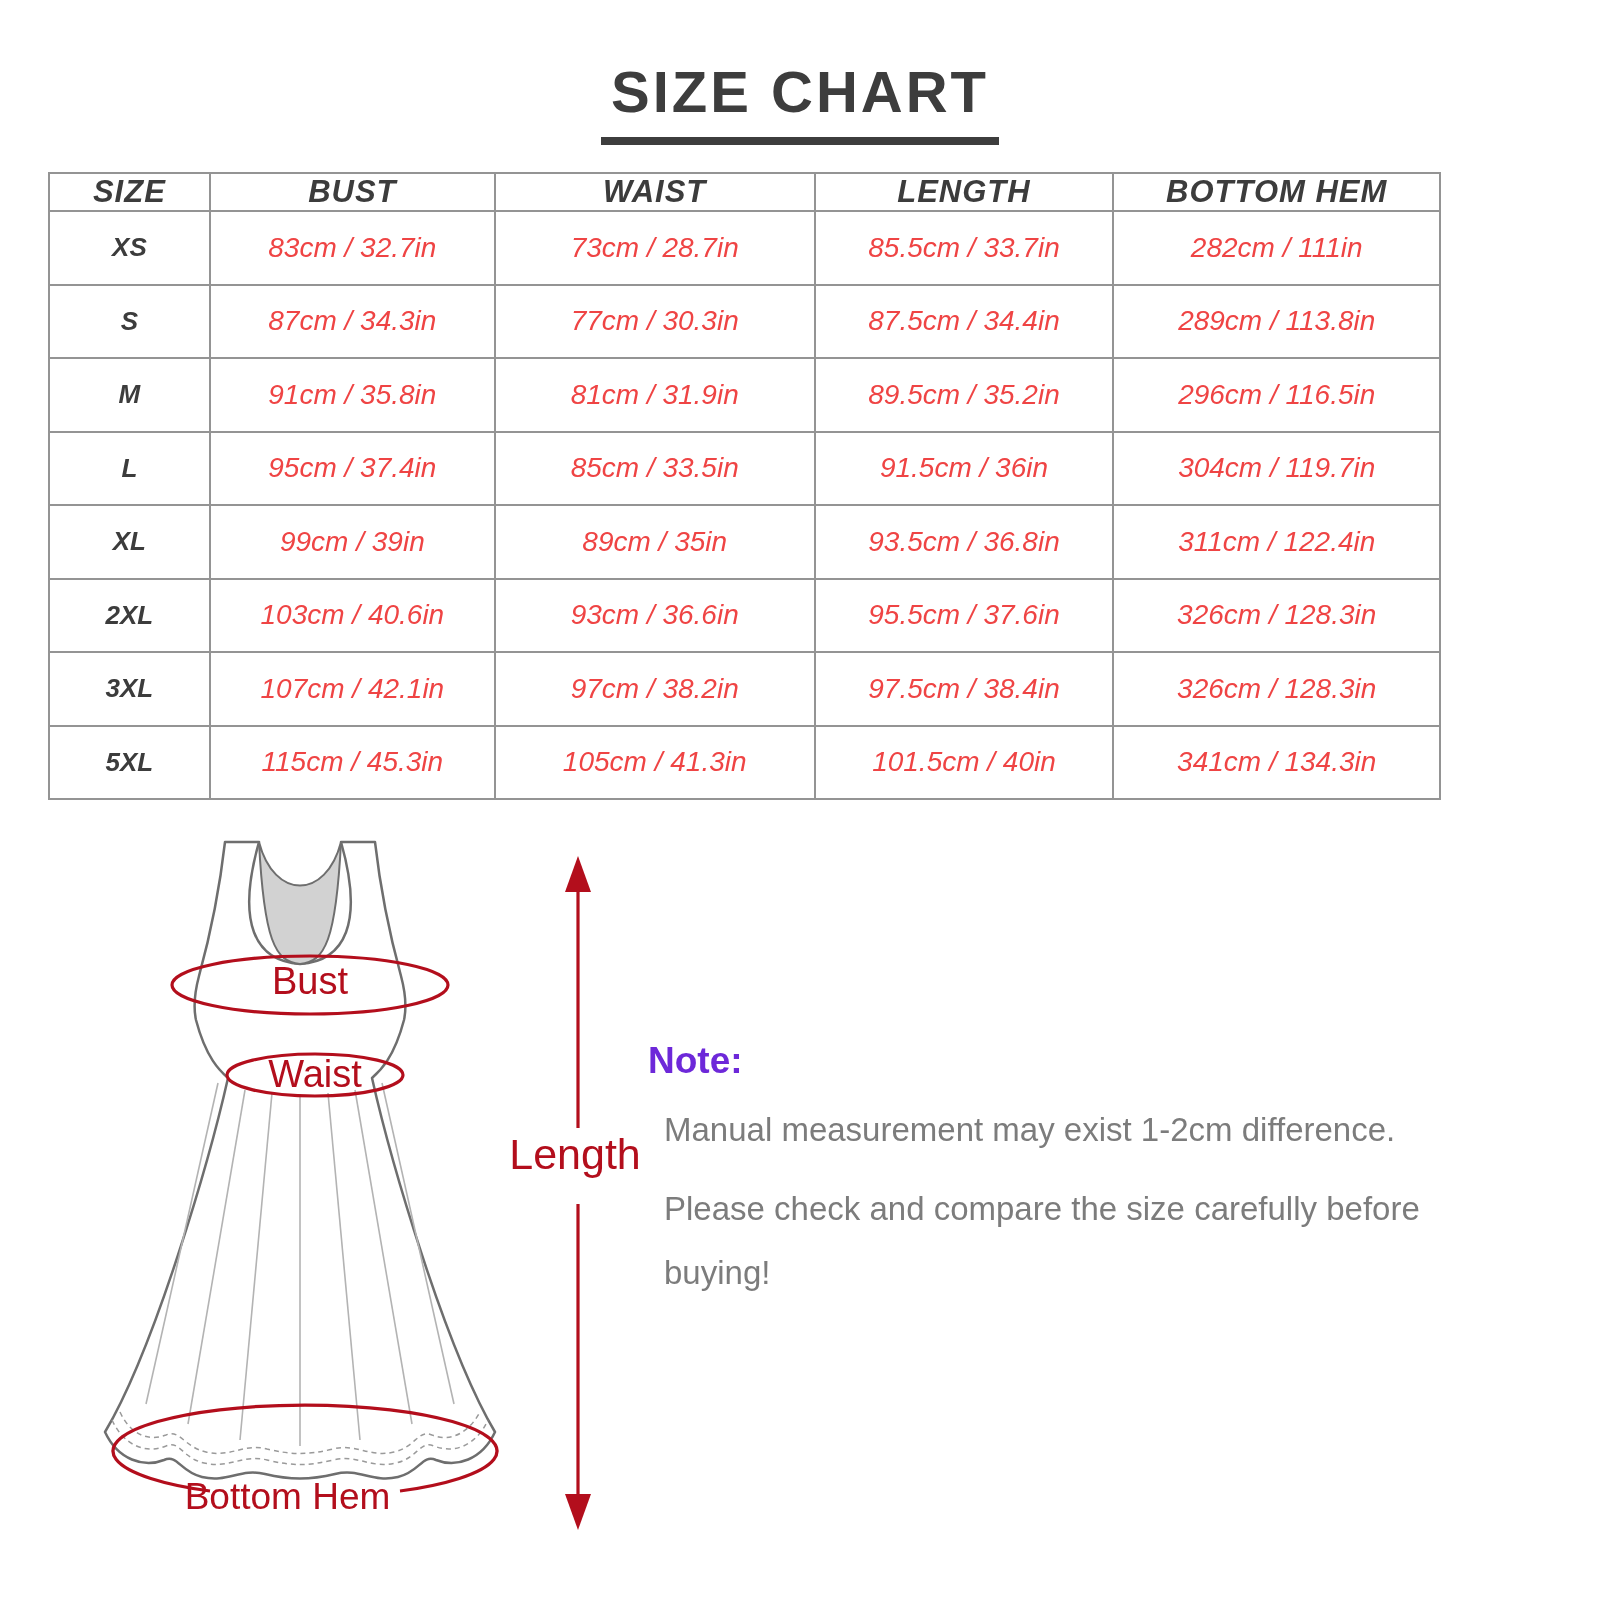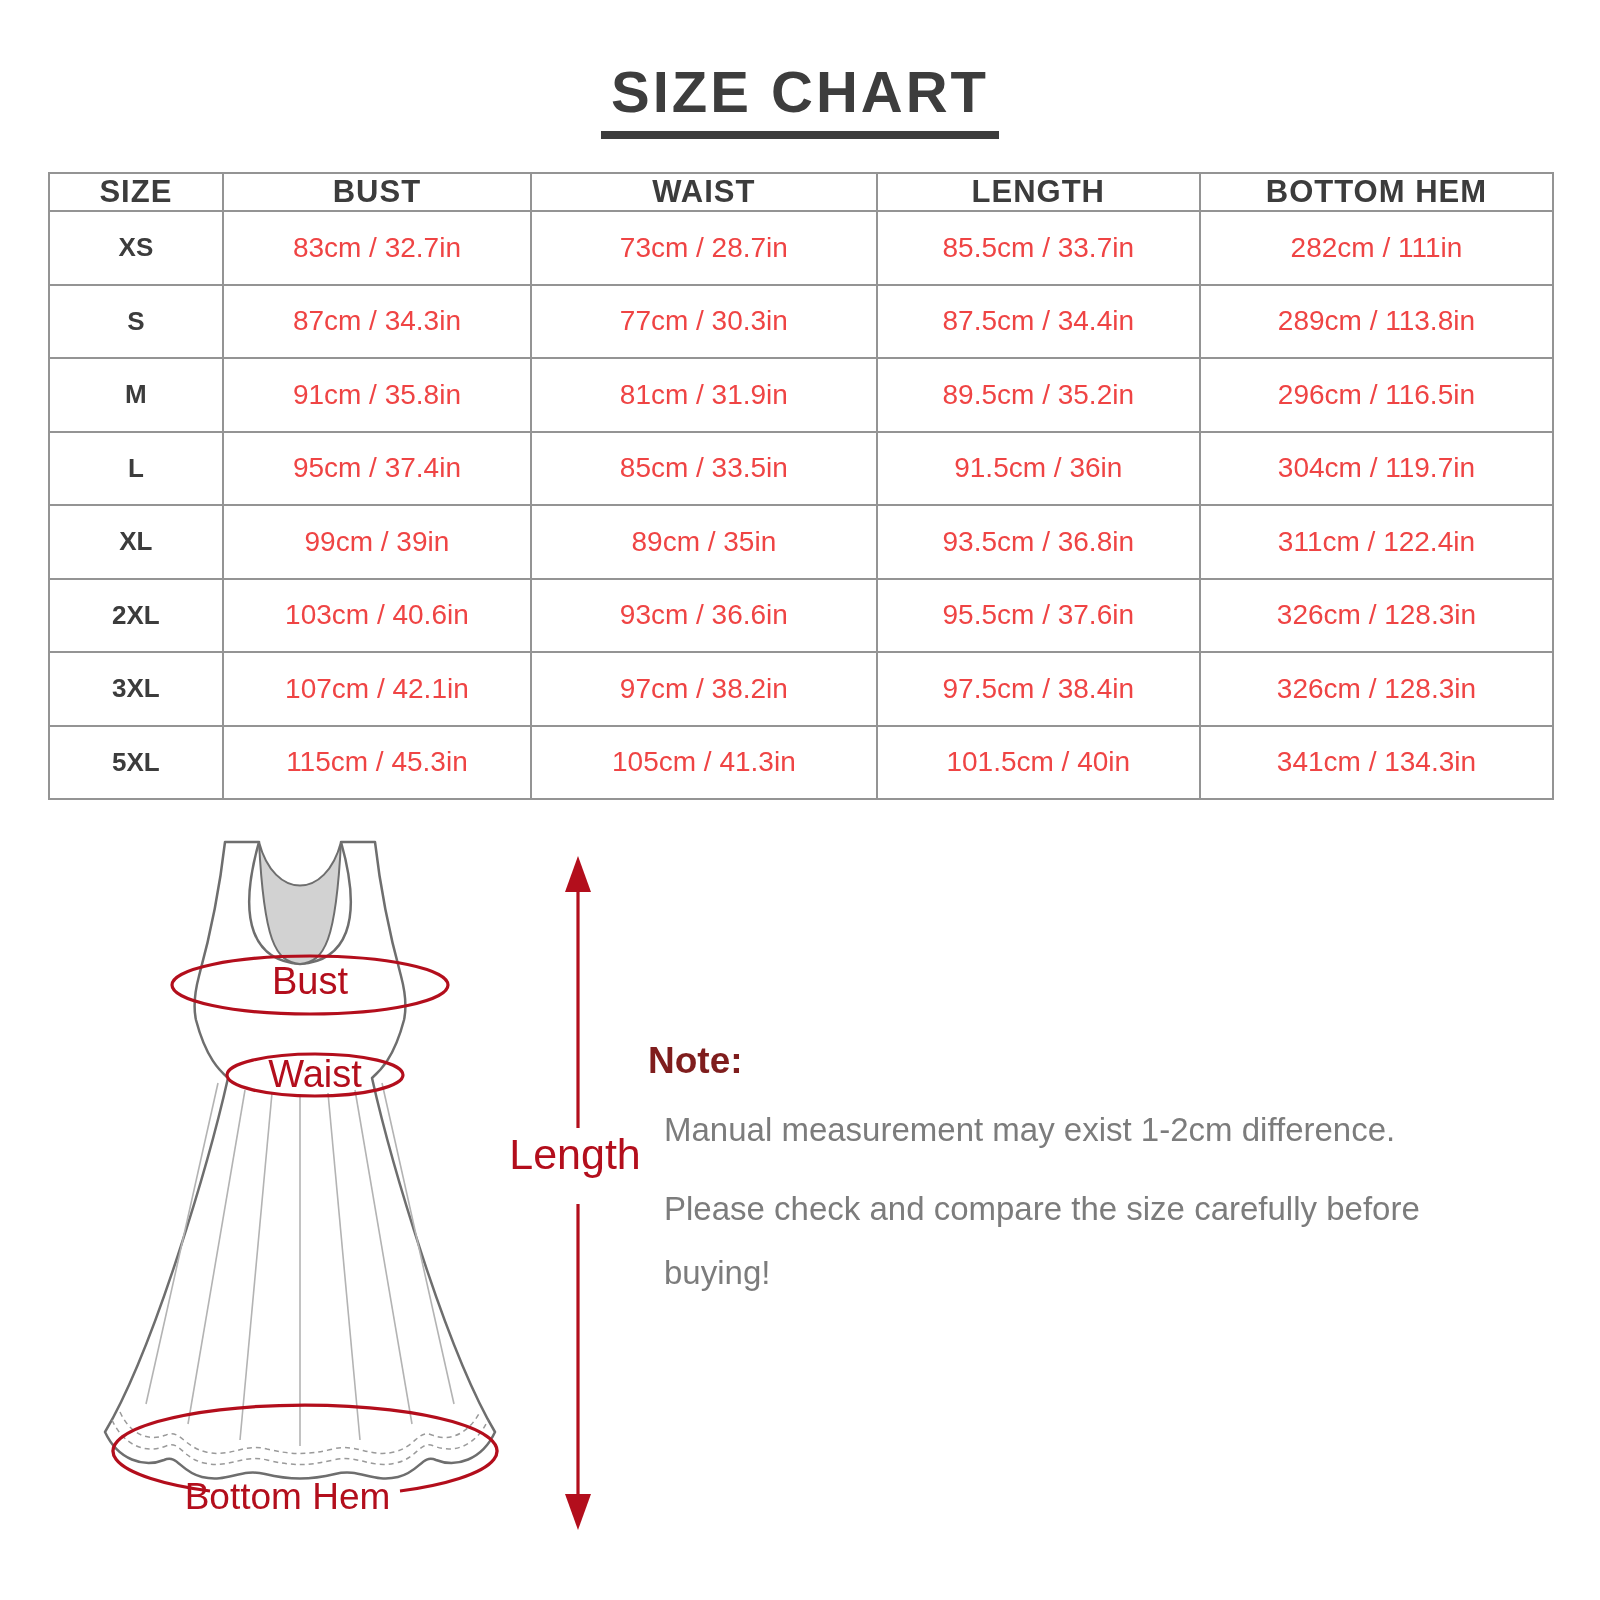--- a/index.html
+++ b/index.html
@@ -4,26 +4,26 @@
 <style>
   html,body { margin:0; padding:0; background:#ffffff; }
   .page {
     position:relative; width:1600px; height:1600px; background:#ffffff;
     font-family:"Liberation Sans", sans-serif; overflow:hidden;
   }
   
   .title-wrap { position:absolute; top:58px; left:0; right:0; text-align:center; }
   .title-wrap span {
     display:inline-block; font-size:58px; font-weight:bold; color:#3d3d3d;
-    letter-spacing:3px; border-bottom:8px solid #3d3d3d; padding:0 10px 6px;
+    letter-spacing:3px; border-bottom:8px solid #3d3d3d; padding:0 10px 12px;
   }
   
   .size-table {
-    position:absolute; left:48px; top:172px; width:1506px; height:628px;
-    border-collapse:collapse; table-layout:fixed;
+    position:absolute; left:48px; top:172px; width:1393px; height:628px;
+    border-collapse:collapse; table-layout:fixed;font-style:italic;
   }
   .size-table th, .size-table td {
     border:2px solid #949494; text-align:center; vertical-align:middle; padding:0;
   }
   .size-table thead th { font-size:31px; font-weight:bold; color:#3c3c3c; letter-spacing:1px; }
   .size-table thead th:nth-child(1){ width:11.5%; }
   .size-table thead th:nth-child(2){ width:20.5%; }
   .size-table thead th:nth-child(3){ width:23%; }
   .size-table thead th:nth-child(4){ width:21.5%; }
   .size-table thead th:nth-child(5){ width:23.5%; }
@@ -39,21 +39,21 @@
   .accent-fill { fill:var(--accent); stroke:none; }
   .red-label {
     position:absolute; color:var(--accent); text-align:center; white-space:nowrap;
   }
   .lbl-bust   { left:230px; top:960px;  width:160px; font-size:38px; }
   .lbl-waist  { left:235px; top:1053px; width:160px; font-size:38px; }
   .lbl-length { left:470px; top:1130px; width:210px; font-size:43px; }
   .lbl-hem    { left:140px; top:1476px; width:295px; font-size:37px; }
   
   .note { position:absolute; left:648px; top:1040px; width:890px; }
-  .note-heading { font-size:37px; font-weight:bold; color:#7f1d1d; margin:0 0 14px 0; }
+  .note-heading { font-size:37px; font-weight:bold; color:#6d28d9; margin:0 0 14px 0; }
   .note-body p { font-size:33px; color:#7c7c7c; line-height:1.92; margin:16px; }
 </style>
 </head>
 <body>
 
 <div class="page">
 
   <div class="title-wrap">
     <span>SIZE CHART</span>
   </div>

